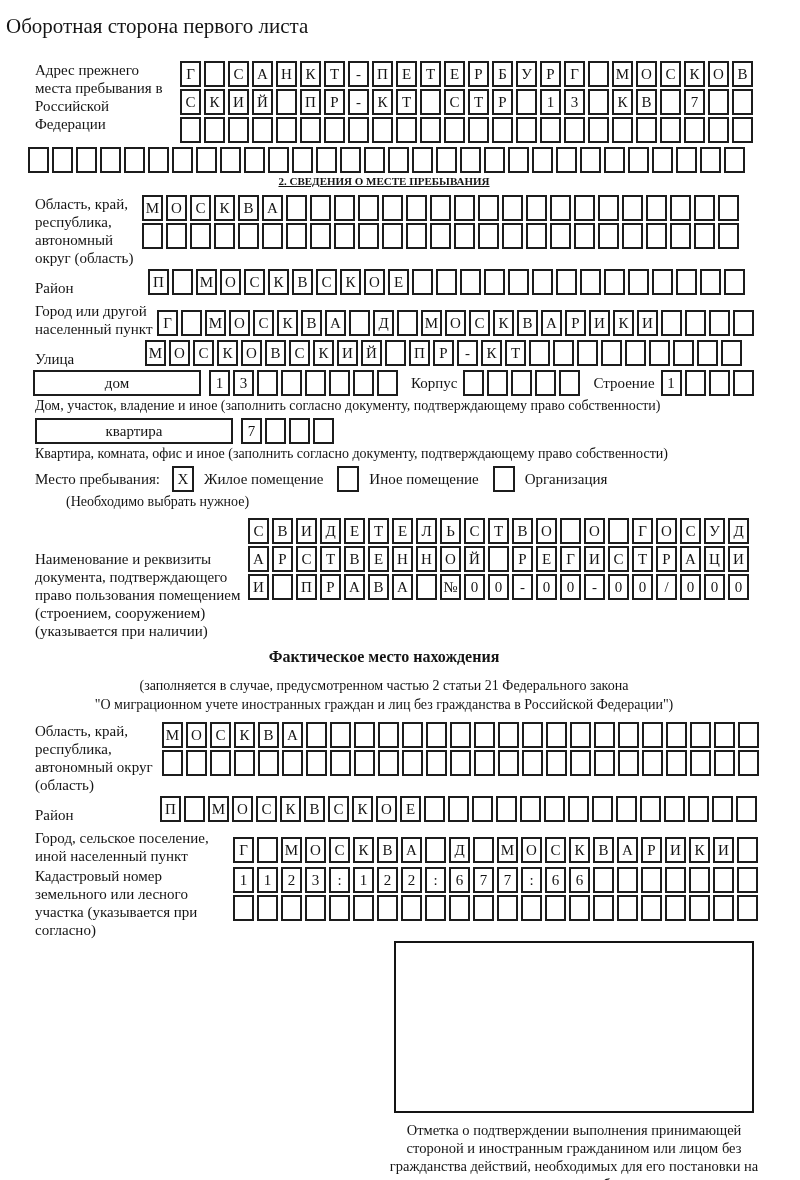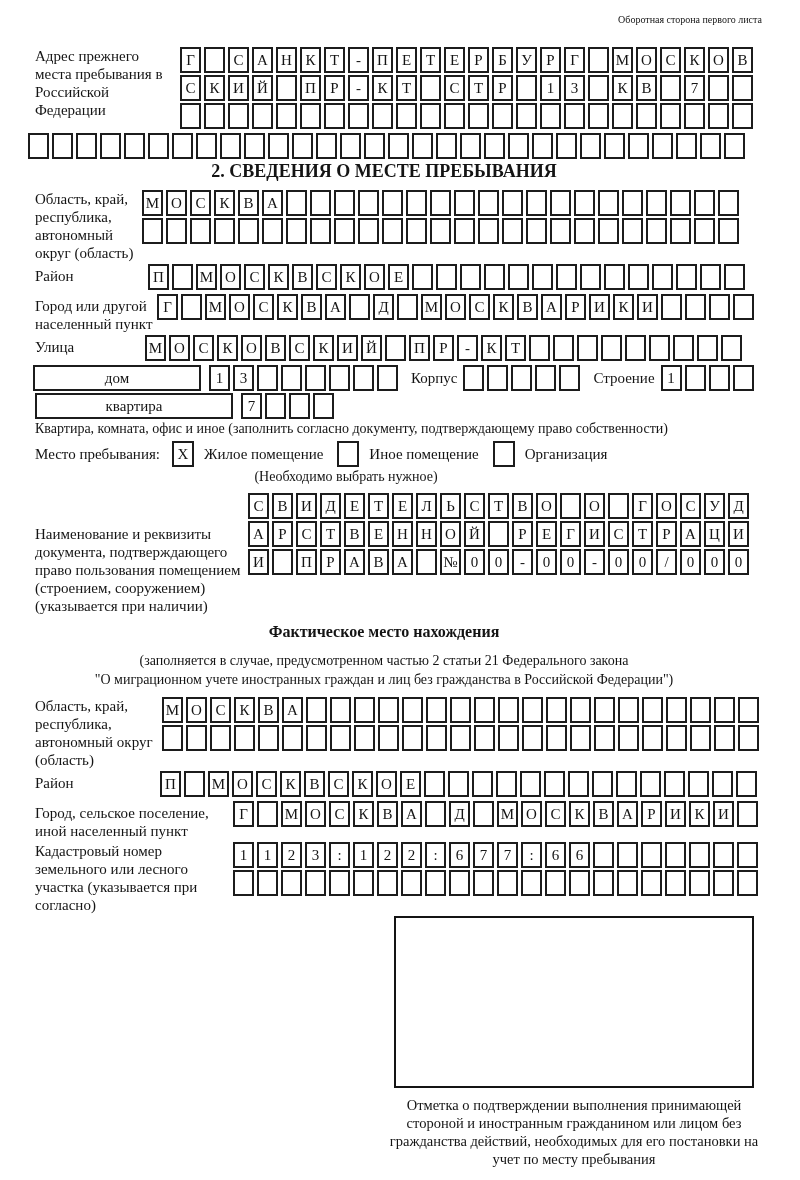--- a/index.html
+++ b/index.html
@@ -1,62 +1,62 @@
 <!DOCTYPE html>
 <html><head>
 <meta charset="utf-8">
 <style>
   html,body{margin:0;padding:0;background:#fff;}
   body{width:800px;height:1180px;overflow:hidden;color:#141414;
        font-family:"Liberation Serif","DejaVu Serif",serif;}
   .page{box-sizing:border-box;width:800px;height:1180px;padding:14px 38px 0 6px;}
 
-  .hdr{ text-align:right; font-size:10px; margin-bottom:22px; }
+  .hdr{ text-align:left; font-size:21px; margin-bottom:22px; }
 
   
   .cellrow{display:flex; height:26px; margin-bottom:2px;}
   .cell{flex:none; box-sizing:border-box; width:21px; height:26px; margin-right:3px;
         border:2px solid #1c1c1c; display:flex; align-items:center; justify-content:center;
         font-size:15px; line-height:1; background:#fff;}
 
   .fblock{display:flex; margin-bottom:2px;}
   .fblock .rows{flex:none;}
   .flabel{flex:none; box-sizing:border-box; padding-left:29px; padding-right:4px;
           font-size:15px; line-height:18px;}
   .w-prev{width:174px;} .w-obl1{width:136px;} .w-rai1{width:142px;}
   .w-gor1{width:151px;} .w-uli{width:139px;} .w-doc{width:242px;margin-top:32px;}
   .w-obl2{width:156px;} .w-rai2{width:154px;} .w-gor2{width:227px;} .w-kad{width:227px;}
 
-  .simple-row{display:flex; align-items:flex-start; margin-bottom:2px;}
+  .simple-row{display:flex; align-items:flex-end; margin-bottom:2px;}
   .simple-row .flabel{padding-top:3px;}
 
   .overflow-row{margin-left:22px;}
 
   .note{font-size:14px; text-align:center; margin:2px 0 8px 0;}
-  .sect-title{font-size:18px; font-weight:bold; text-align:center; margin:2px 0 8px 0;}
+  .sect-title{font-size:11px; font-weight:bold; text-align:center; margin:2px 0 8px 0;text-decoration:underline;}
 
   .wide-box{flex:none; box-sizing:border-box; border:2px solid #1c1c1c; height:26px;
             display:flex; align-items:center; justify-content:center; font-size:15px;}
   .dom-row{display:flex; align-items:center; margin:0 0 2px 27px;}
   .dom-box{width:168px;}
   .kv-box{width:198px;}
   .inline-lbl{font-size:15px; margin:0 6px 0 10px; white-space:nowrap;}
   .dom-row .cellrow, .kv-row .cellrow{margin-bottom:0;}
   .dom-cells1{margin-left:8px;}
   .kv-row{display:flex; align-items:flex-start; margin:0 0 2px 29px;}
   .kv-row .cellrow{margin-left:8px;}
 
   .caption{font-size:14px; margin:2px 0 4px 29px;}
 
   .mesto-row{display:flex; align-items:center; margin:4px 0 2px 29px; font-size:15px;}
   .checkbox{flex:none; box-sizing:border-box; width:22px; height:26px; border:2px solid #1c1c1c;
             display:flex; align-items:center; justify-content:center; font-size:15px;}
   .mesto-row .opt-lbl{margin:0 14px 0 10px; white-space:nowrap;}
   .mesto-row .lead{margin-right:12px; white-space:nowrap;}
-  .mesto-note{font-size:14px; width:560px; text-align:center; margin:0 0 8px 60px;}
+  .mesto-note{font-size:14px; width:560px; margin:0 0 8px 60px;}
 
   .fakt-title{font-size:16px; font-weight:bold; text-align:center; margin:8px 0 10px 0;}
   .fakt-note{font-size:14px; text-align:center; line-height:19px; margin-bottom:8px;}
 
   .stamp-wrap{width:372px; margin-left:auto; margin-right:2px; margin-top:2px;}
   .stamp-box{box-sizing:border-box; width:360px; height:172px; border:2px solid #141414; margin-left:6px;}
   .stamp-caption{font-size:14.5px; line-height:18px; text-align:center; margin-top:8px;}
 </style>
 </head>
 <body>
@@ -357,20 +357,21 @@
         <span class="cell"></span>
       </div>
     <span class="inline-lbl">Строение</span>
     <div class="cellrow">
         <span class="cell">1</span>
         <span class="cell"></span>
         <span class="cell"></span>
         <span class="cell"></span>
       </div>
   </div>
+  <div class="caption">Дом, участок, владение и иное (заполнить согласно документу, подтверждающему право собственности)</div>
 
   <div class="kv-row">
     <div class="wide-box kv-box">квартира</div>
     <div class="cellrow">
         <span class="cell">7</span>
         <span class="cell"></span>
         <span class="cell"></span>
         <span class="cell"></span>
       </div>
   </div>

